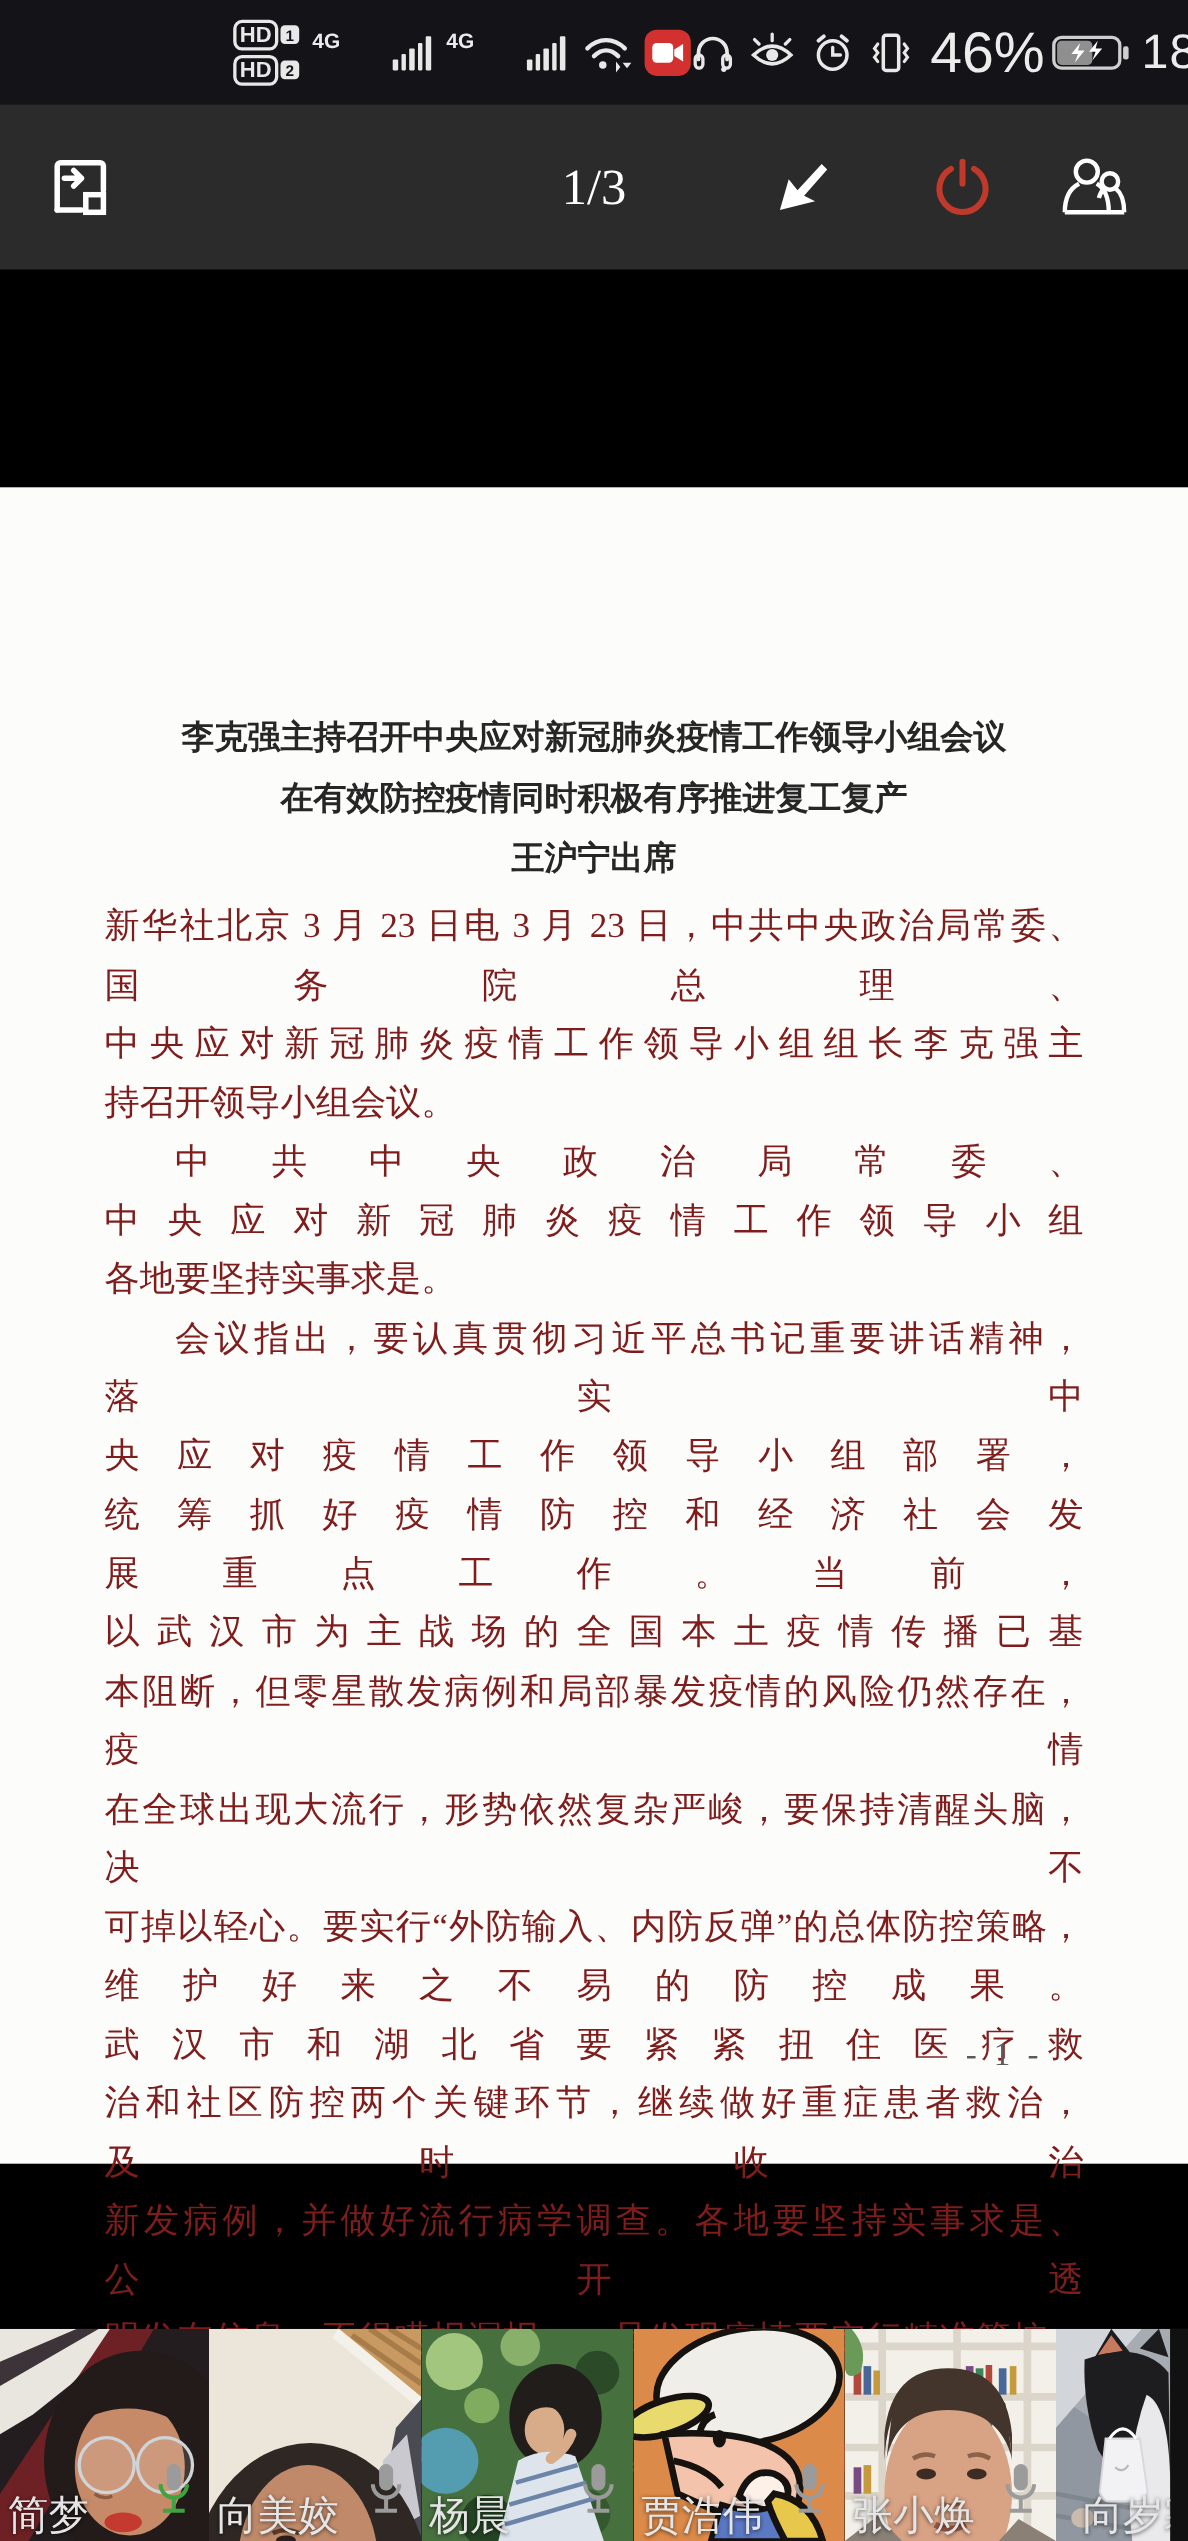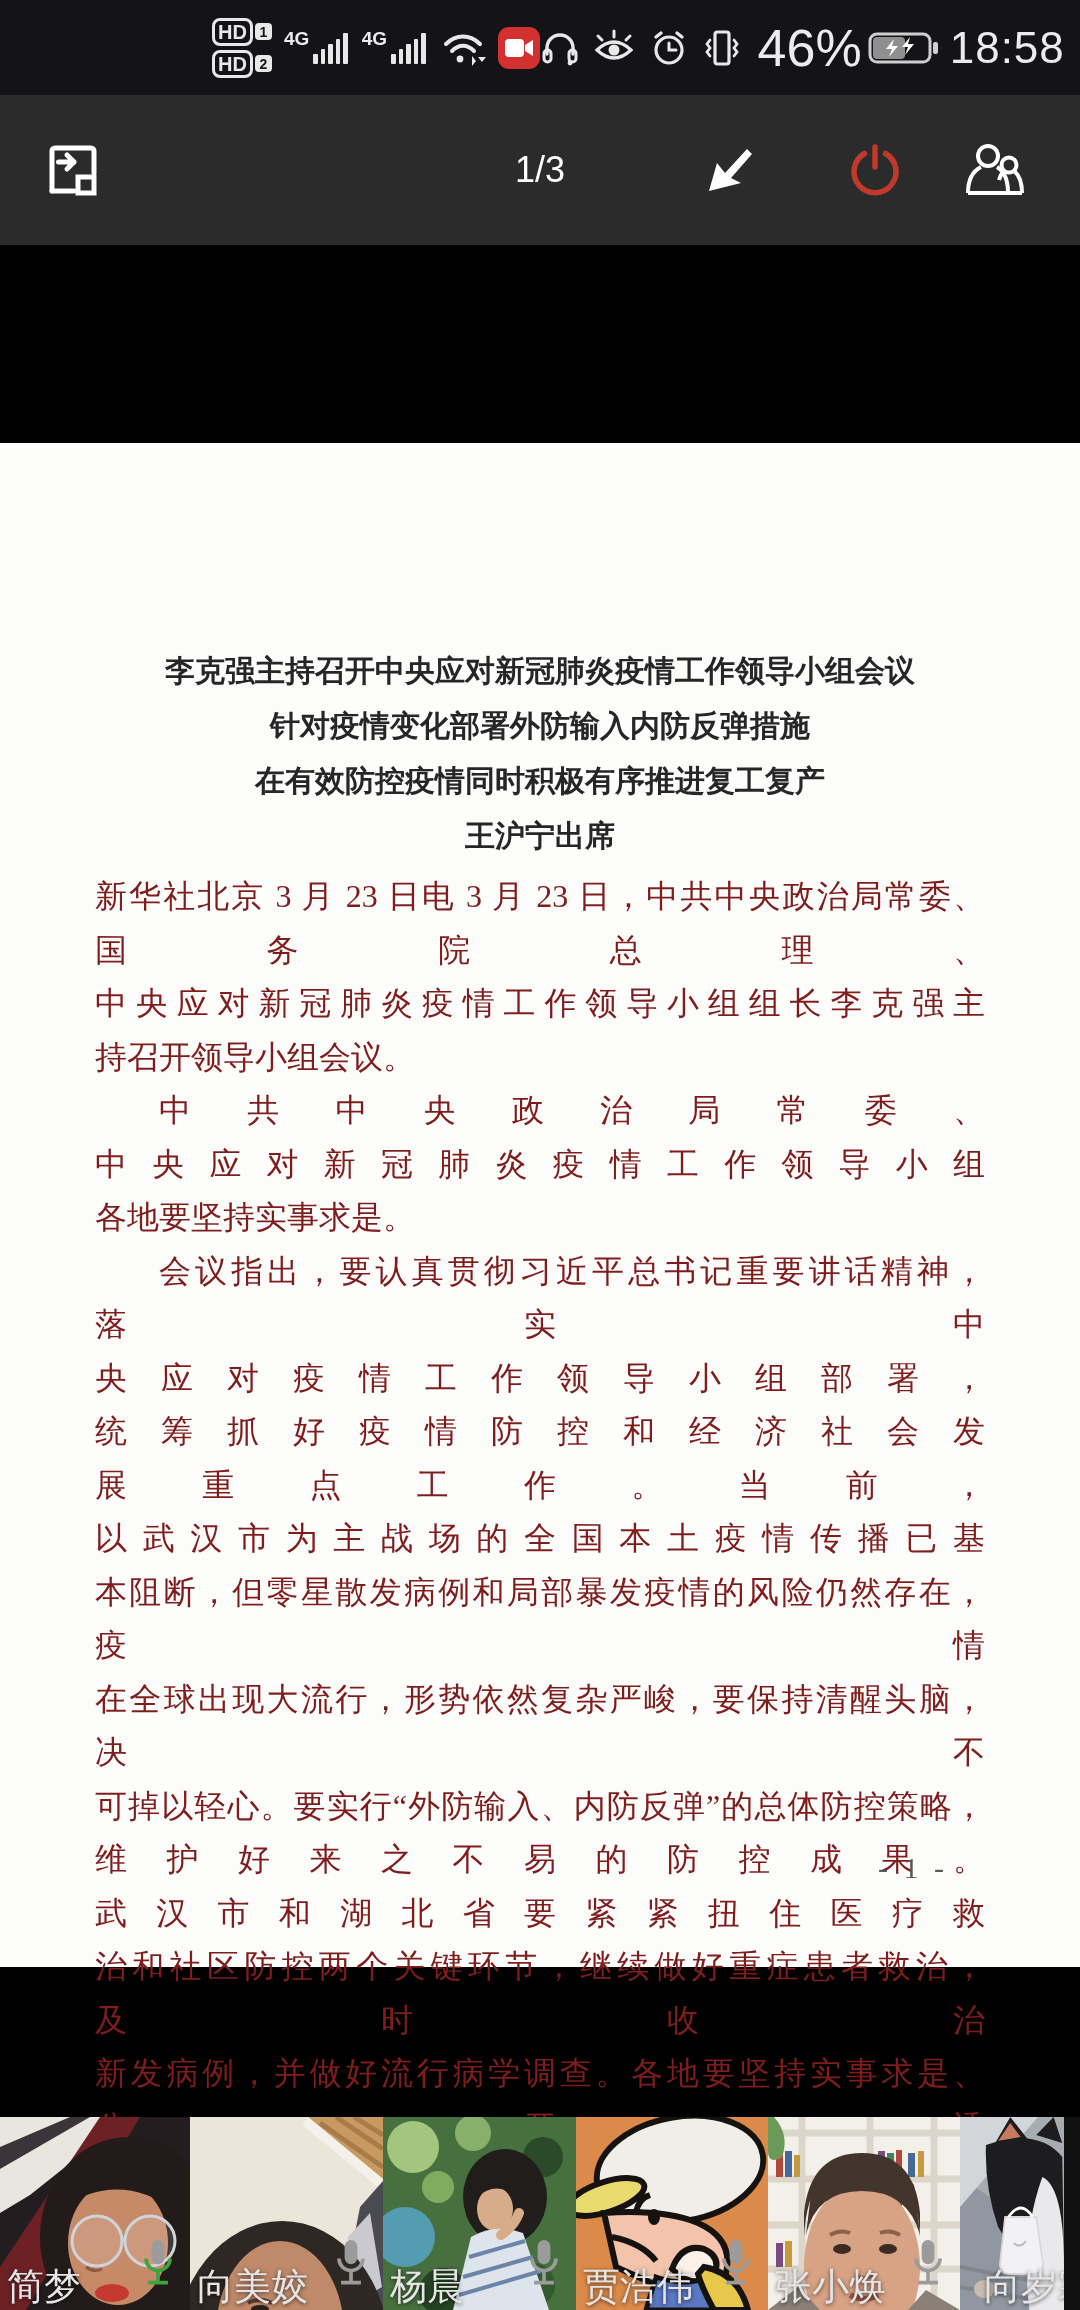--- a/index.html
+++ b/index.html
@@ -11,36 +11,36 @@
   .status-bar { position:relative; width:1080px; height:95px; background:#141418;
                 display:flex; align-items:center; justify-content:space-between;
                 padding:0 22px 0 212px; color:#ececec; }
   .sb-left, .sb-right { display:flex; align-items:center; }
   .hd-stack { display:flex; flex-direction:column; gap:4px; margin-right:12px; }
   .hd-badge { display:flex; align-items:center; gap:2px; }
   .hd-box { border:3px solid #e8e8e8; border-radius:8px; font-weight:bold; font-size:20px;
             line-height:22px; padding:0 3px; color:#e8e8e8; }
   .hd-sub { background:#e8e8e8; color:#141418; font-size:14px; font-weight:bold; width:17px; height:17px;
             border-radius:4px; display:flex; align-items:center; justify-content:center; }
-  .sig { display:flex; align-items:flex-end; margin-right:14px; }
+  .sig { display:flex; align-items:flex-end; margin-right:14px;gap:44px; }
   .sig .g { font-size:19px; font-weight:bold; margin-right:4px; transform:translateY(-14px); }
   .bars { display:flex; align-items:flex-end; gap:3px; height:32px; }
   .bars i { display:block; width:4.5px; background:#e8e8e8; border-radius:1px; }
   .sb-ico { margin-right:12px; display:flex; align-items:center; }
   .cam-badge { width:42px; height:42px; background:#d3312f; border-radius:11px;
                display:flex; align-items:center; justify-content:center; }
   .pct { font-size:52px; margin:0 6px 0 4px; }
   .time { font-size:44px; margin-left:10px; letter-spacing:1px; }
 
   
   .toolbar { position:relative; width:1080px; height:150px; background:#2b2b2b; }
   .tb-item { position:absolute; top:50%; transform:translateY(-50%); display:flex;
              align-items:center; justify-content:center; }
   .tb-min { left:42px; }
-  .tb-page { left:0; right:0; margin:auto; width:200px; color:#fff; font-size:36px; justify-content:center; }
+  .tb-page { left:0; right:0; margin:auto; width:200px; color:#fff; font-size:46px; justify-content:center;font-family:Liberation Serif, serif; }
   .tb-pointer { left:703px; }
   .tb-power { left:846px; }
   .tb-people { left:964px; }
 
   
   .band-top { width:1080px; height:198px; background:#000; }
   .band-bottom { width:1080px; height:150px; background:#000; }
 
   
   .doc { position:relative; width:1080px; height:1524px; background:#fcfcfb; color:#3a3a3a;
@@ -191,21 +191,20 @@
         <path d="M4 52 h54" stroke="#fff" stroke-width="4"></path>
       </svg>
     </div>
   </div>
 
   <div class="band-top"></div>
 
   <div class="doc">
     <div class="doc-inner">
       <div class="title-line">李克强主持召开中央应对新冠肺炎疫情工作领导小组会议</div>
-      <div class="title-line">针对疫情变化部署外防输入内防反弹措施</div>
       <div class="title-line">在有效防控疫情同时积极有序推进复工复产</div>
       <div class="title-line">王沪宁出席</div>
       <div class="doc-body">
         <div class="body-line jt">新华社北京 3 月 23 日电  3 月 23 日，中共中央政治局常委、</div>
         <div class="body-line jt">国务院总理、中央应对新冠肺炎疫情工作领导小组组长李克强主</div>
         <div class="body-line">持召开领导小组会议。</div>
         <div class="body-line jt ind">中共中央政治局常委、中央应对新冠肺炎疫情工作领导小组</div>
         <div class="body-line">各地要坚持实事求是。</div>
         <div class="body-line jt ind">会议指出，要认真贯彻习近平总书记重要讲话精神，落实中</div>
         <div class="body-line jt">央应对疫情工作领导小组部署，统筹抓好疫情防控和经济社会发</div>

